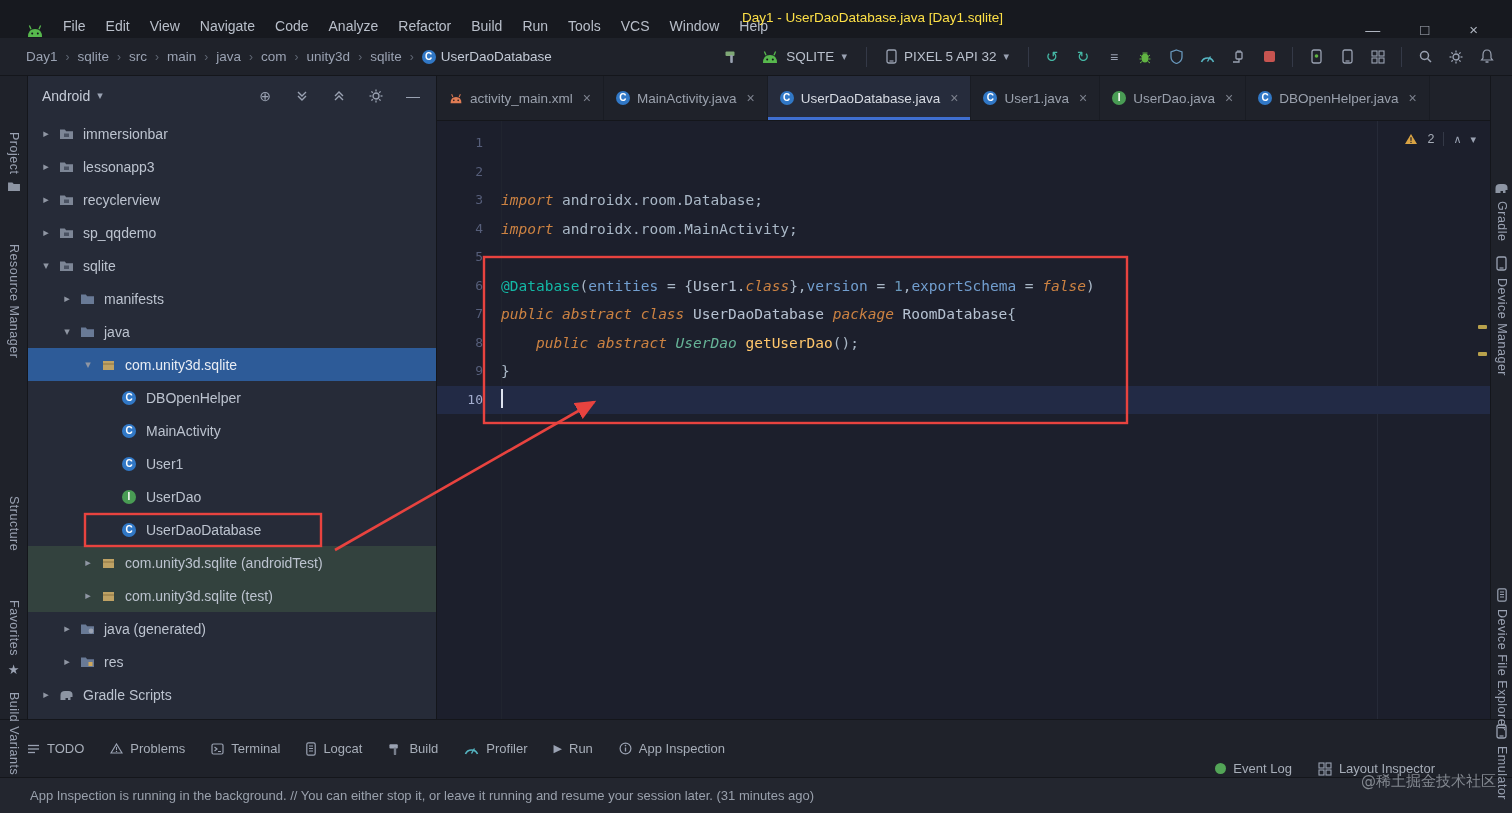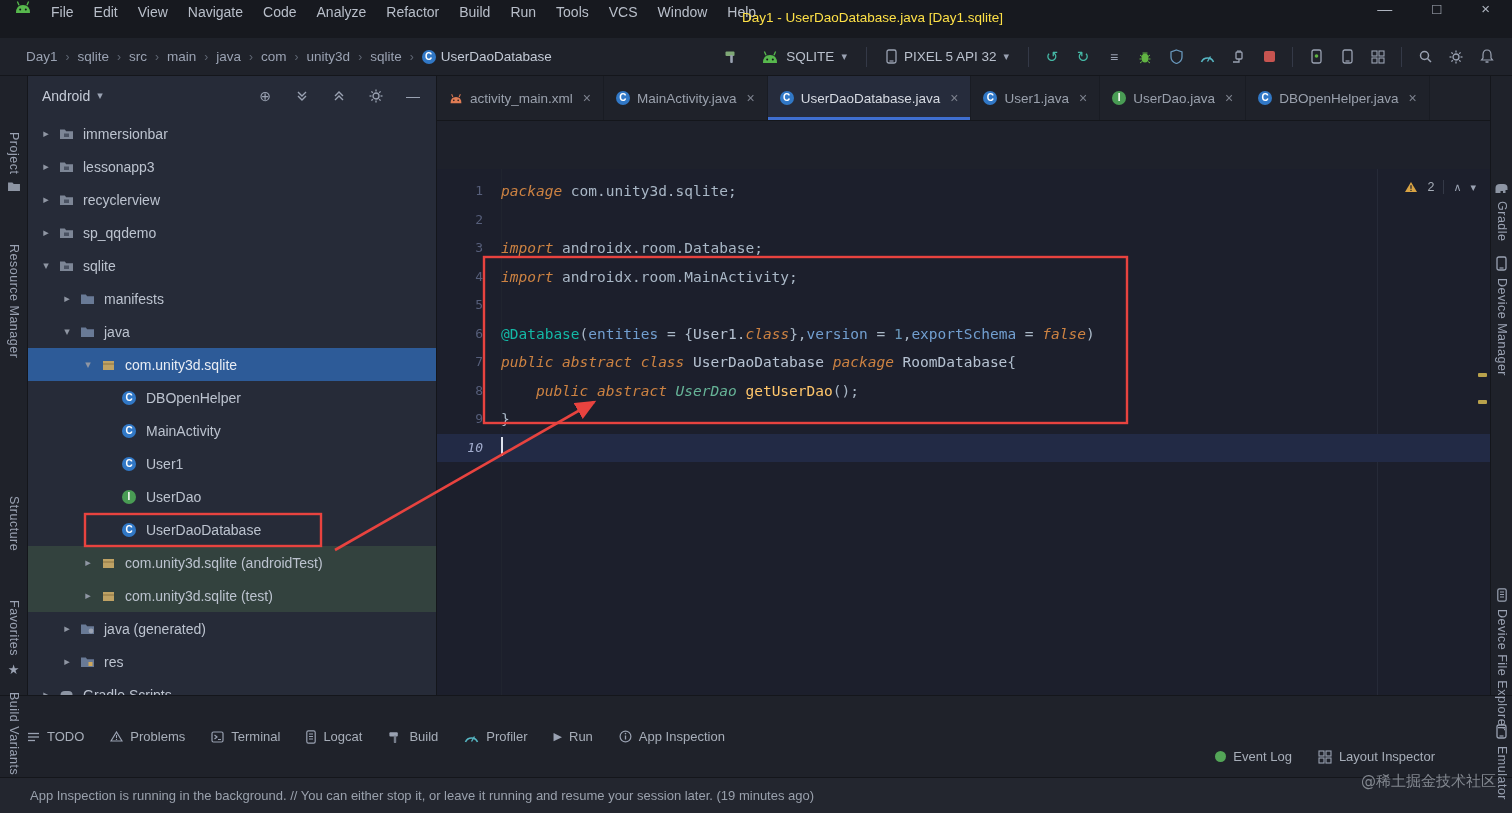--- a/index.html
+++ b/index.html
@@ -1,21 +1,21 @@
 <!DOCTYPE html>
 <html><head>
 <meta charset="utf-8">
 <style>
   html,body{margin:0;padding:0;background:#0e0f12;}
   *{box-sizing:border-box;}
   .window{width:1512px;height:813px;position:relative;display:flex;flex-direction:column;
     background:#1e212b;color:#bcc3cf;font-family:"Liberation Sans",sans-serif;font-size:14px;overflow:hidden;}
 
   
-  .titlebar{flex:0 0 38px;background:#17191f;display:flex;align-items:flex-start;padding:0 8px;position:relative;}
+  .titlebar{flex:0 0 38px;background:#17191f;display:flex;align-items:flex-end;padding:0 20px;position:relative;}
   .app-logo{margin:0 10px 0 6px;display:flex;}
   .menus{display:flex;gap:2px;}
   .menu-item{padding:4px 9px;color:#b9bfca;border-radius:3px;cursor:default;}
   .win-title{position:absolute;left:742px;top:10px;color:#fde047;font-size:13.5px;pointer-events:none;}
   .win-controls{margin-left:auto;display:flex;gap:40px;align-items:center;padding-right:14px;color:#aeb4bf;font-size:15px;}
   .win-btn{cursor:default;}
 
   
   .toolbar{flex:0 0 38px;background:#1f222a;border-bottom:1px solid #14161b;display:flex;align-items:center;padding:0 10px;}
   .breadcrumbs{display:flex;align-items:center;gap:8px;font-size:13.5px;color:#9aa2b2;padding-left:16px;}
@@ -43,52 +43,52 @@
   .proj-icons{margin-left:auto;display:flex;gap:15px;align-items:center;padding-right:2px;}
   .tree{flex:1;padding-top:2px;overflow:hidden;}
   .tree-row{height:33px;display:flex;align-items:center;color:#bcc3cf;cursor:default;}
   .tree-row.sel{background:#2d5b98;color:#e9edf4;}
   .tree-row.ghl{background:rgba(98,150,85,.22);}
   .chev{width:20px;flex:0 0 20px;text-align:center;color:#8f96a3;font-size:11px;}
   .ticon{width:20px;flex:0 0 20px;display:flex;justify-content:center;}
   .tlabel{padding-left:7px;white-space:nowrap;}
 
   
-  .editor-wrap{flex:1;display:flex;flex-direction:column;min-width:0;gap:48px;}
+  .editor-wrap{flex:1;display:flex;flex-direction:column;min-width:0;}
   .tabbar{flex:0 0 45px;background:#1f222a;display:flex;align-items:stretch;border-bottom:1px solid #14161b;}
   .tab{display:flex;align-items:center;gap:7px;padding:0 12px;font-size:13.5px;color:#9aa1ad;border-right:1px solid #191c23;cursor:default;}
   .tab.active{background:#262c3c;color:#d7dbe3;box-shadow:inset 0 -3px 0 #3f6fd1;}
   .tab .close{color:#7d828e;font-size:14px;margin-left:3px;}
   .editor{flex:1;position:relative;background:#1c1f2c;font-family:"DejaVu Sans Mono",monospace;font-size:14.5px;overflow:hidden;}
   .code-lines{position:absolute;inset:0;padding-top:8px;}
   .code-line{display:flex;height:28.5px;line-height:28.5px;}
   .code-line.current{background:#222a45;}
   .lnum{flex:0 0 64px;text-align:right;padding-right:18px;color:#565e7a;font-size:13px;}
-  .code-line.current .lnum{color:#a3adce;font-style:italic;}
+  .code-line.current .lnum{color:#a3adce;}
   .lcontent{white-space:pre;}
   .cursor{display:inline-block;width:2px;height:19px;background:#dde2ee;vertical-align:text-bottom;}
   .guide{position:absolute;top:0;bottom:0;left:940px;width:1px;background:#262a38;}
   .gutterline{position:absolute;top:0;bottom:0;left:64px;width:1px;background:#20242f;}
   .inspections{position:absolute;top:11px;right:14px;display:flex;align-items:center;gap:9px;
     font-family:"Liberation Sans",sans-serif;font-size:12.5px;color:#a6adb8;}
   .insp-sep{width:1px;height:14px;background:#343947;}
   .scrollmark{position:absolute;right:3px;width:9px;height:4px;background:#b8a14c;border-radius:1px;}
 
   
   .tok-kw{color:#cc8242;font-style:italic;}
   .tok-pl{color:#a9b7c6;}
   .tok-cls{color:#b6c2d2;}
   .tok-ann{color:#14b8a6;}
   .tok-attr{color:#729fd0;}
   .tok-num{color:#6897bb;}
   .tok-iface{color:#66b397;font-style:italic;}
   .tok-fn{color:#ffc66b;}
 
   
-  .bottombar{flex:0 0 31px;background:#1f222a;border-top:1px solid #14161b;display:flex;align-items:flex-start;padding:13px 14px;font-size:13px;color:#a7aeb9;}
+  .bottombar{flex:0 0 31px;background:#1f222a;border-top:1px solid #14161b;display:flex;align-items:flex-start;padding:1px 14px;font-size:13px;color:#a7aeb9;}
   .bb-item{display:flex;align-items:center;gap:7px;padding:0 13px;height:100%;cursor:default;}
   .bb-right{margin-left:auto;display:flex;padding-right:50px;margin-top:40px;}
   .statusbar{flex:0 0 36px;background:#23262f;border-top:1px solid #14161b;display:flex;align-items:center;padding:0 14px;font-size:13px;color:#99a0ac;}
   .sb-msg{padding-left:16px;}
   .sb-right{margin-left:auto;display:flex;align-items:center;gap:24px;padding-right:6px;}
   .watermark{position:absolute;right:16px;bottom:22px;color:#82878f;font-size:15px;z-index:30;font-family:"DejaVu Sans",sans-serif;}
 
   
   .icon{display:inline-flex;align-items:center;justify-content:center;line-height:1;}
   .icon svg{display:block;}
@@ -614,21 +614,20 @@
             <span>DBOpenHelper.java</span>
             <span class="close">×</span>
           </div>
         </div>
       <div class="editor">
         <div class="gutterline"></div>
         <div class="guide"></div>
         <div class="code-lines">
             <div class="code-line">
               <span class="lnum">1</span>
-              <span class="lcontent"><span class="tok-kw">package </span><span class="tok-pl">com.unity3d.sqlite;</span></span>
             </div>
             <div class="code-line">
               <span class="lnum">2</span>
               <span class="lcontent"></span>
             </div>
             <div class="code-line">
               <span class="lnum">3</span>
               <span class="lcontent"><span class="tok-kw">import </span><span class="tok-pl">androidx.room.Database;</span></span>
             </div>
             <div class="code-line">
@@ -831,17 +830,17 @@
                 <rect x="8" y="8" width="5" height="5"></rect>
               </g>
             </svg>
           </span>
           <span>Layout Inspector</span>
         </div>
       </div>
   </div>
 
   <div class="statusbar">
-    <span class="sb-msg">App Inspection is running in the background. // You can either stop it, or leave it running and resume your session later. (19 minutes ago)</span>
+    <span class="sb-msg">App Inspection is running in the background. // You can either stop it, or leave it running and resume your session later. (31 minutes ago)</span>
   </div>
 
   <div class="watermark">@稀土掘金技术社区</div>
 </div>
 
 </body></html>

